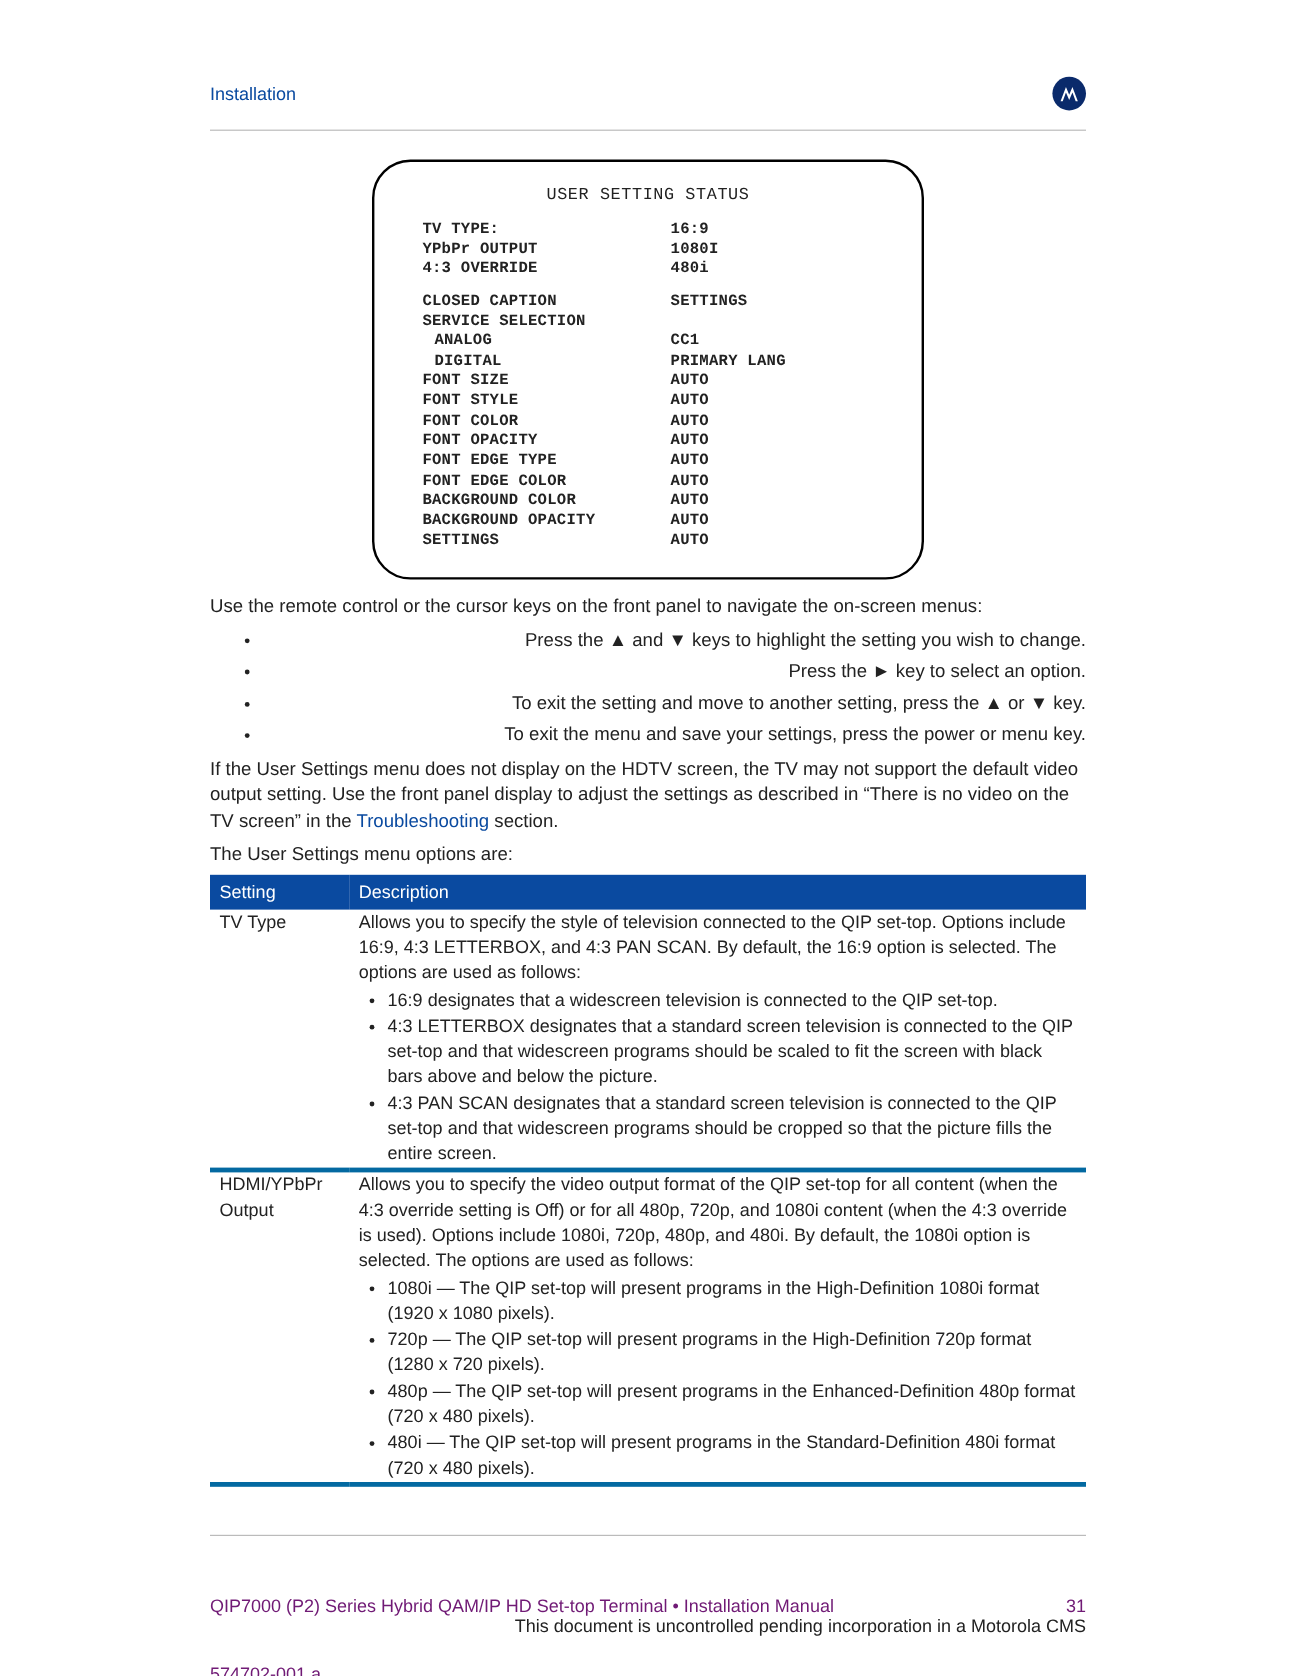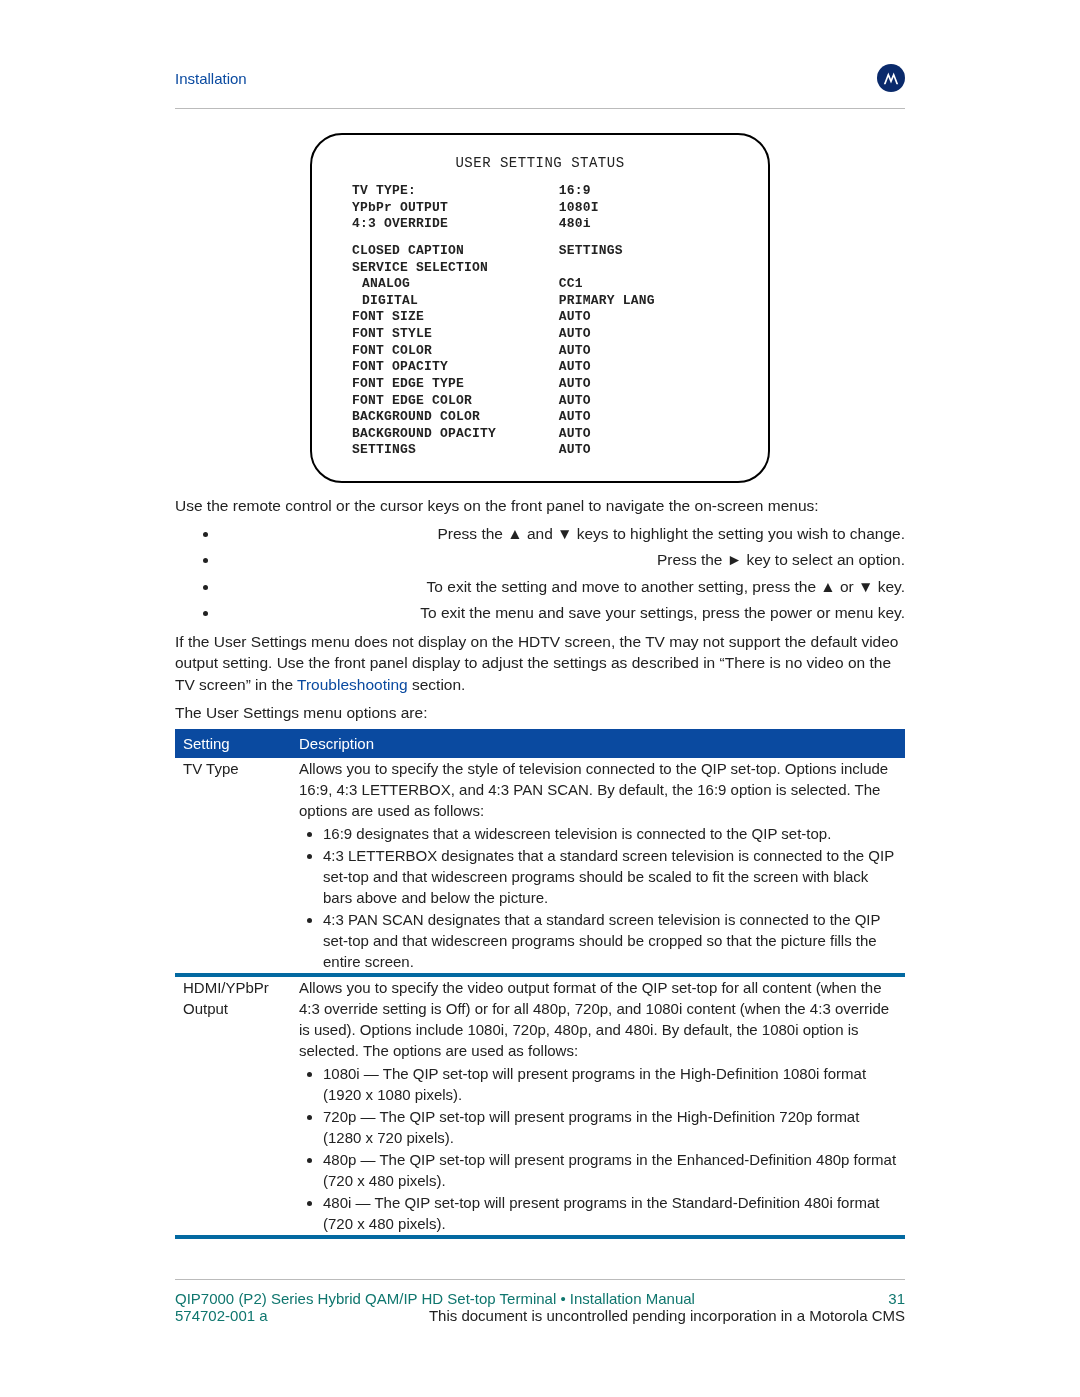--- a/index.html
+++ b/index.html
@@ -106,21 +106,21 @@
   .footer {
     margin-top: 40px;
     border-top: 1px solid #bbb;
     padding-top: 10px;
     font-size: 15px;
   }
   .footer-row {
     display: flex;
     justify-content: space-between;
   }
-  .footer .blue { color: #0f766e; }
+  .footer .blue { color: #701a75; margin-top: 40px; }
 </style>
 </head>
 <body>
 
 <div class="page">
 
   <div class="header-row">
     <span class="section-link">Installation</span>
     <span class="logo">
       <svg width="18" height="18" viewBox="0 0 100 100">

